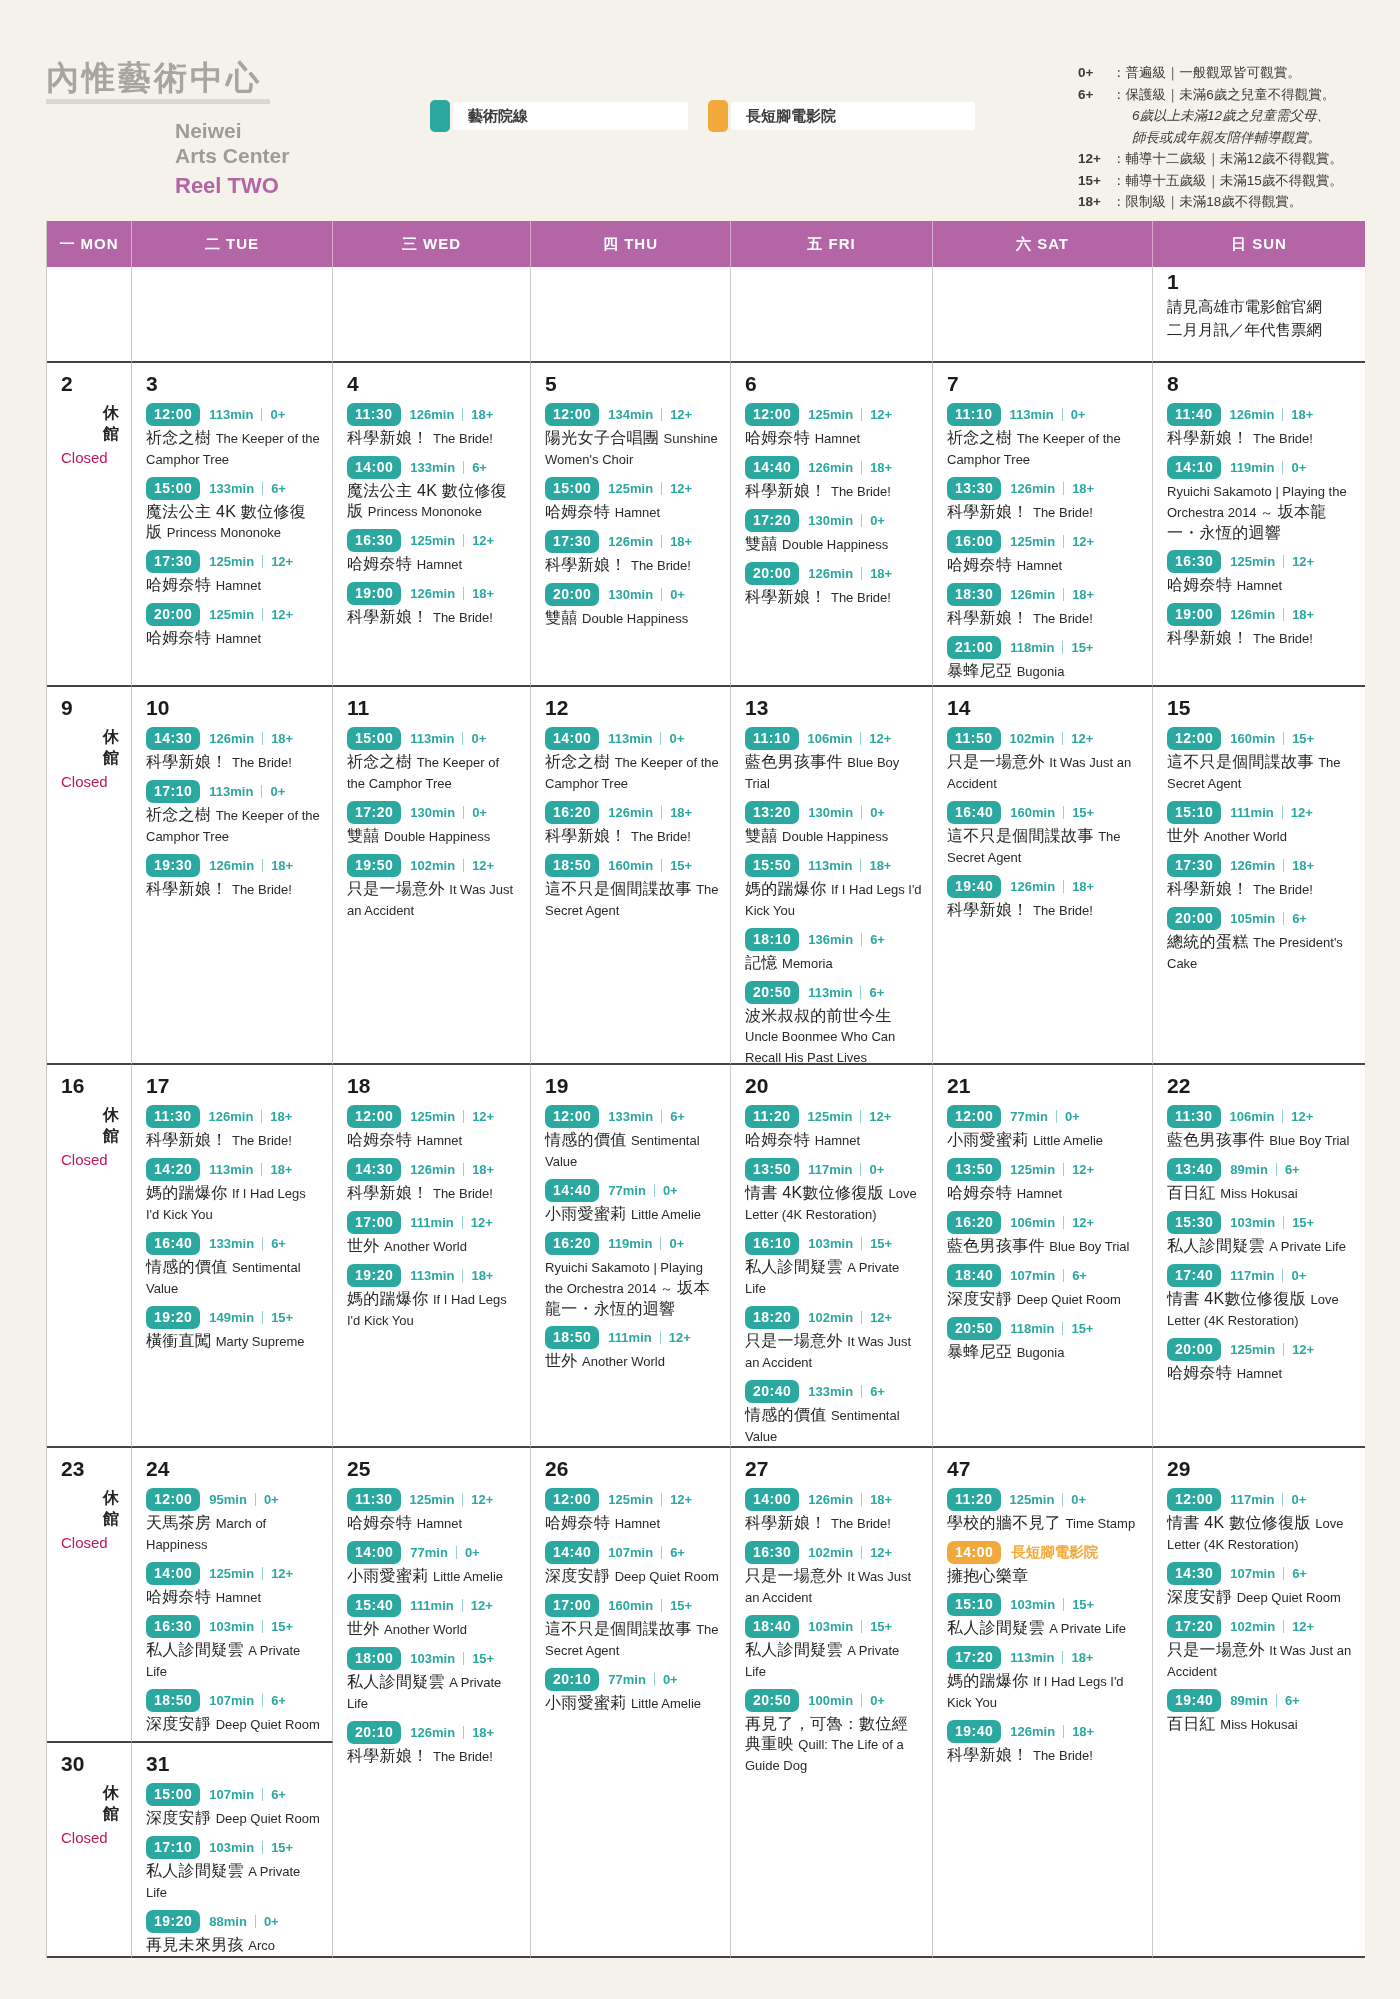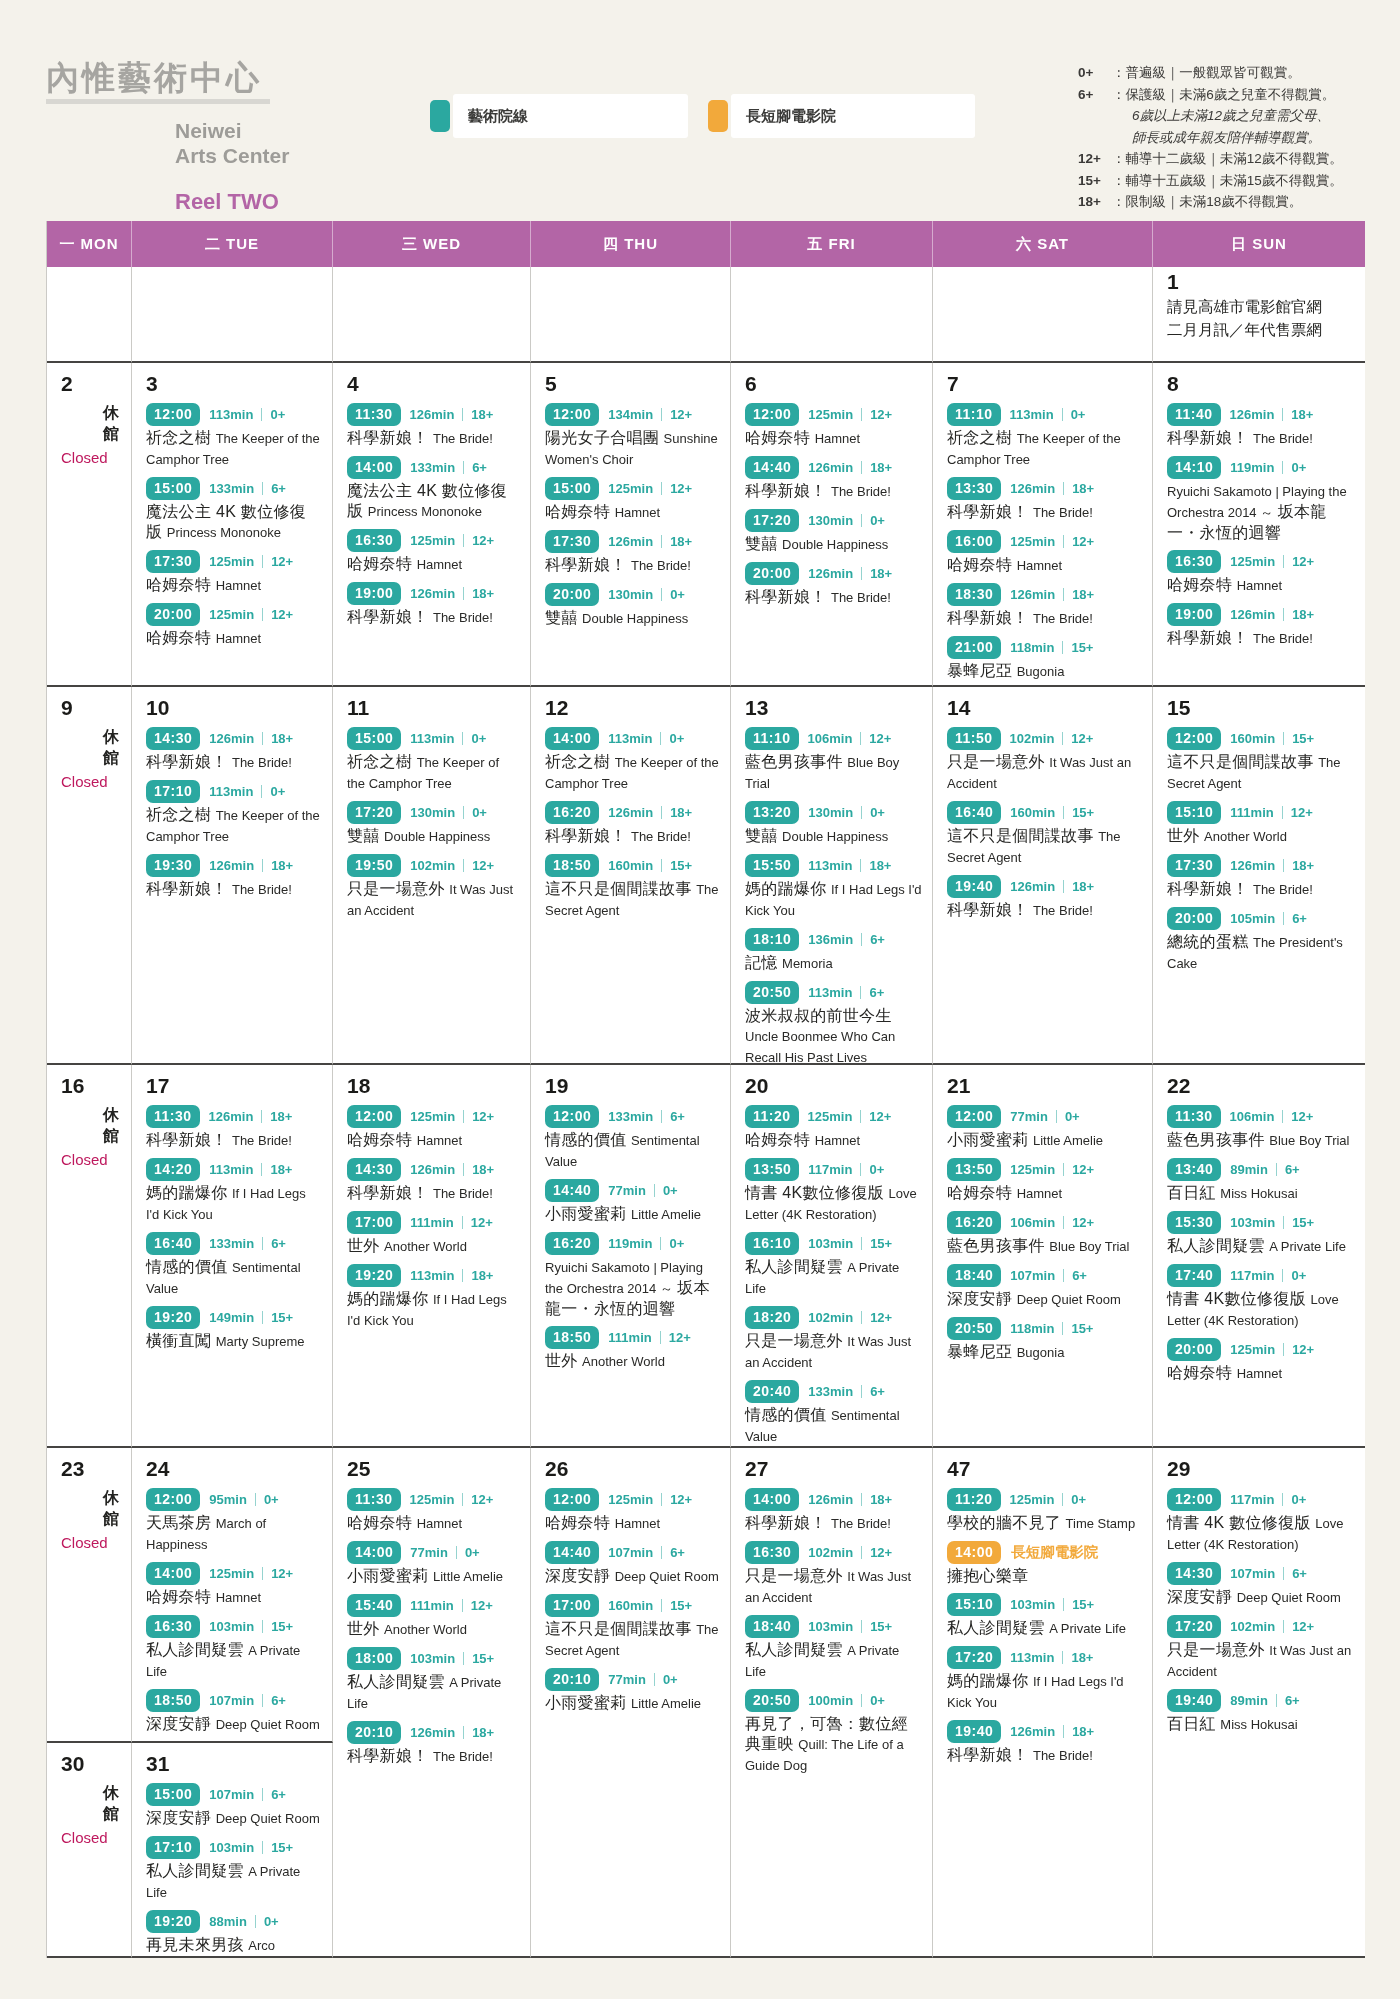--- a/index.html
+++ b/index.html
@@ -8,24 +8,24 @@
     position:relative;width:1400px;height:1999px;margin:0 auto;
     background:#F4F2EB;overflow:hidden;
     font-family:"Liberation Sans","DejaVu Sans",sans-serif;
     color:#232321;
   }
   
   .venue-title{position:absolute;left:46px;top:56px;font-size:33px;font-weight:700;color:#A6A5A1;letter-spacing:3px;}
   .title-underline{position:absolute;left:46px;top:99px;width:224px;height:5px;background:#D8D7D2;}
   .month-number{position:absolute;left:42px;top:96px;font-size:108px;font-weight:800;color:#B365A6;letter-spacing:-5px;line-height:1;}
   .venue-en{position:absolute;left:175px;top:118px;font-size:21px;font-weight:700;color:#9D9C98;line-height:25px;}
-  .reel-label{position:absolute;left:175px;top:189px;font-size:22px;font-weight:700;color:#B365A6;}
+  .reel-label{position:absolute;left:175px;top:173px;font-size:22px;font-weight:700;color:#B365A6;}
   .legend{position:absolute;top:100px;height:32px;display:flex;align-items:center;}
   .legend .swatch{width:20px;height:32px;border-radius:5px;flex:0 0 auto;}
-  .legend .lg-box{height:44px;background:#FFFFFF;border-radius:3px;display:flex;align-items:center;padding-left:15px;font-size:15px;font-weight:600;color:#3A3A38;margin-left:3px;}
+  .legend .lg-box{height:28px;background:#FFFFFF;border-radius:3px;display:flex;align-items:center;padding-left:15px;font-size:15px;font-weight:600;color:#3A3A38;margin-left:3px;}
   .legend.arthouse{left:430px;}
   .legend.arthouse .swatch{background:#2BA8A0;}
   .legend.arthouse .lg-box{width:235px;}
   .legend.shorts{left:708px;}
   .legend.shorts .swatch{background:#F2A93B;}
   .legend.shorts .lg-box{width:244px;}
   .ratings{position:absolute;left:1078px;top:62px;width:300px;font-size:13.5px;line-height:21.5px;color:#3B3A38;font-weight:500;}
   .rline{display:flex;}
   .rcode{width:34px;flex:0 0 auto;font-weight:600;}
   .rtext.indent{padding-left:20px;font-style:italic;}

